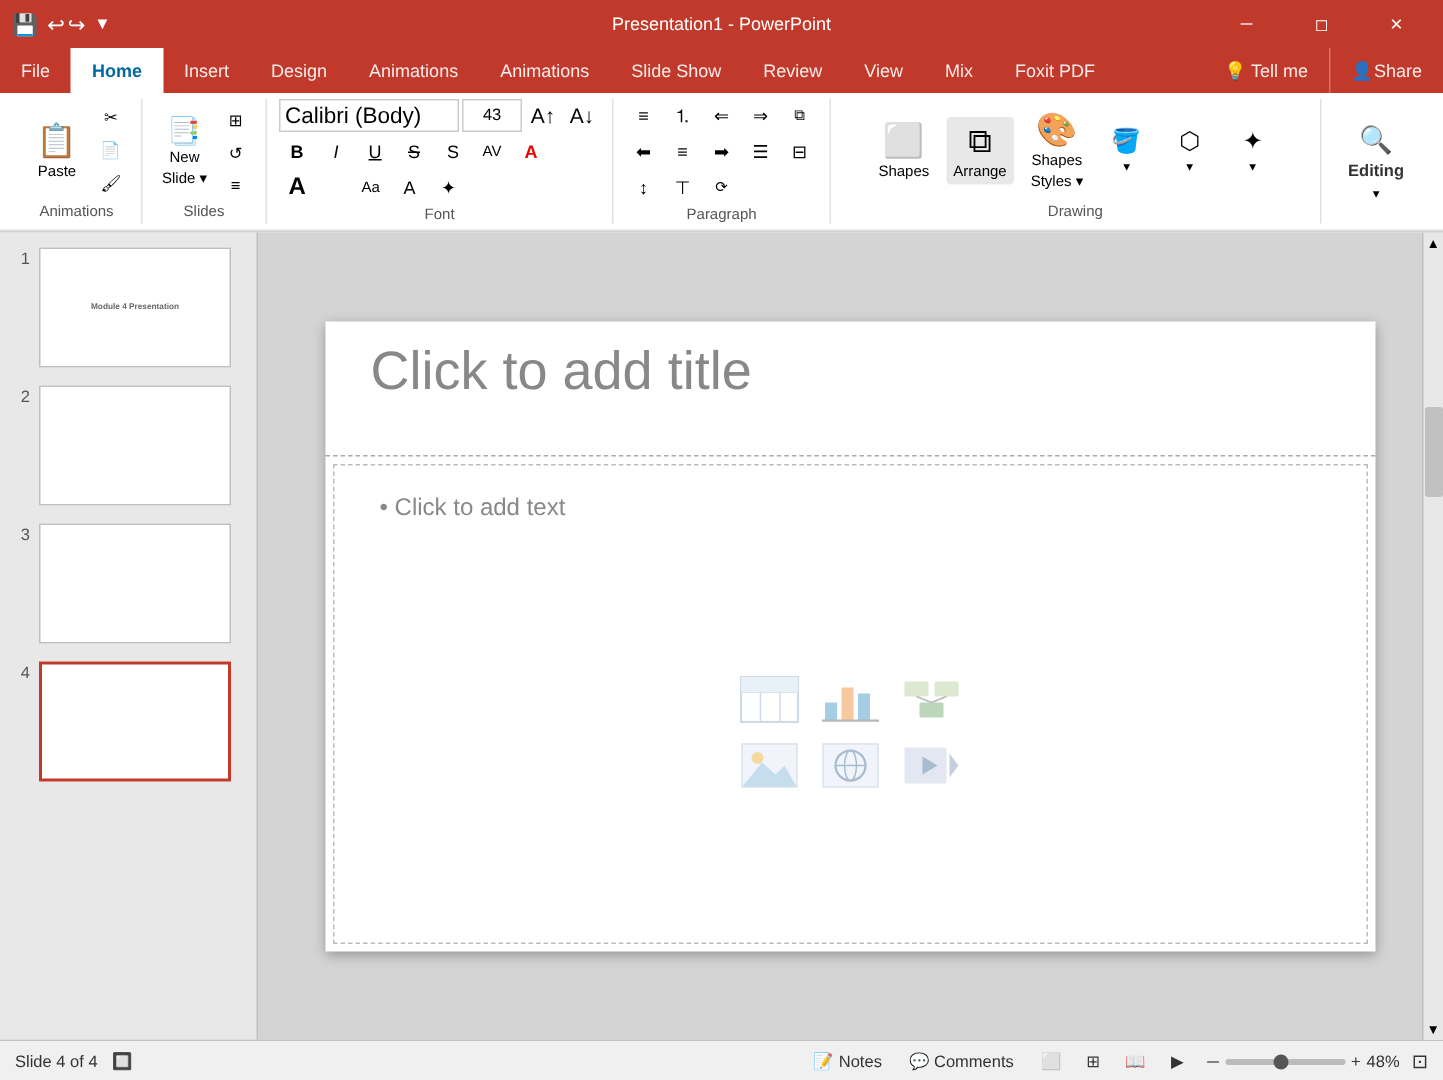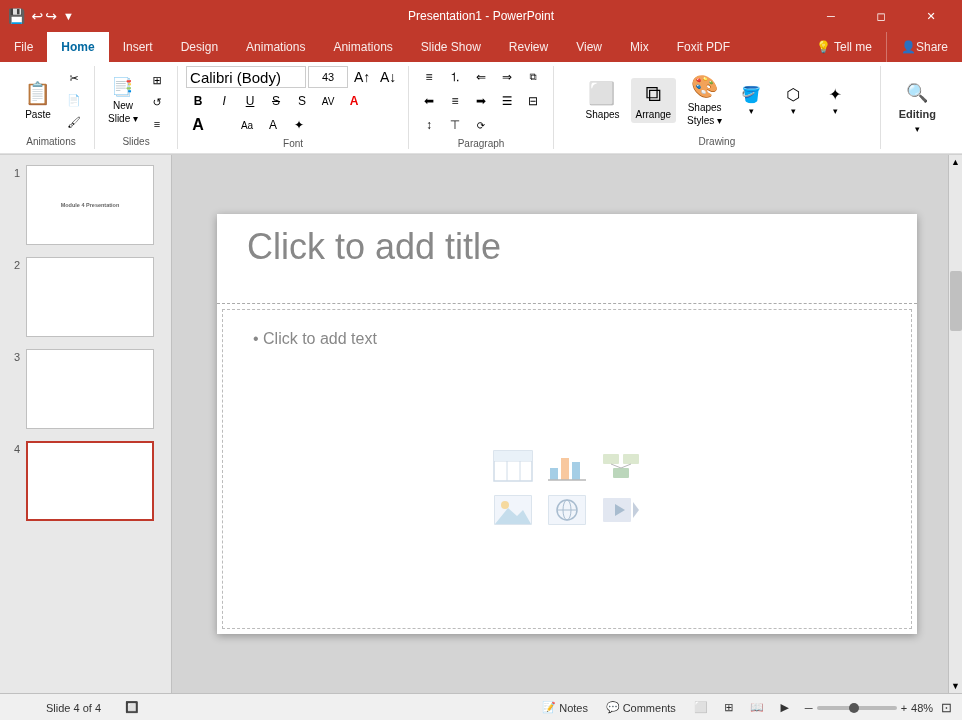--- a/index.html
+++ b/index.html
@@ -248,21 +248,21 @@
       height: 28px;
       background: #f0f0f0;
       border-top: 1px solid #c0c0c0;
       display: flex;
       align-items: center;
       padding: 0 10px;
       justify-content: space-between;
       font-size: 11px;
       color: #333;
     }
-    .statusbar-left { display: flex; gap: 24px; align-items: center; margin-left: 36px; }
+    .statusbar-left { display: flex; gap: 10px; align-items: center; }
     .statusbar-right { display: flex; gap: 8px; align-items: center; }
     .view-btn {
       width: 24px; height: 22px; display: flex; align-items: center; justify-content: center;
       cursor: pointer; border-radius: 2px;
     }
     .zoom-slider {
       width: 80px; height: 4px; background: #bbb; border-radius: 2px;
       position: relative; cursor: pointer;
     }
     .zoom-thumb {

